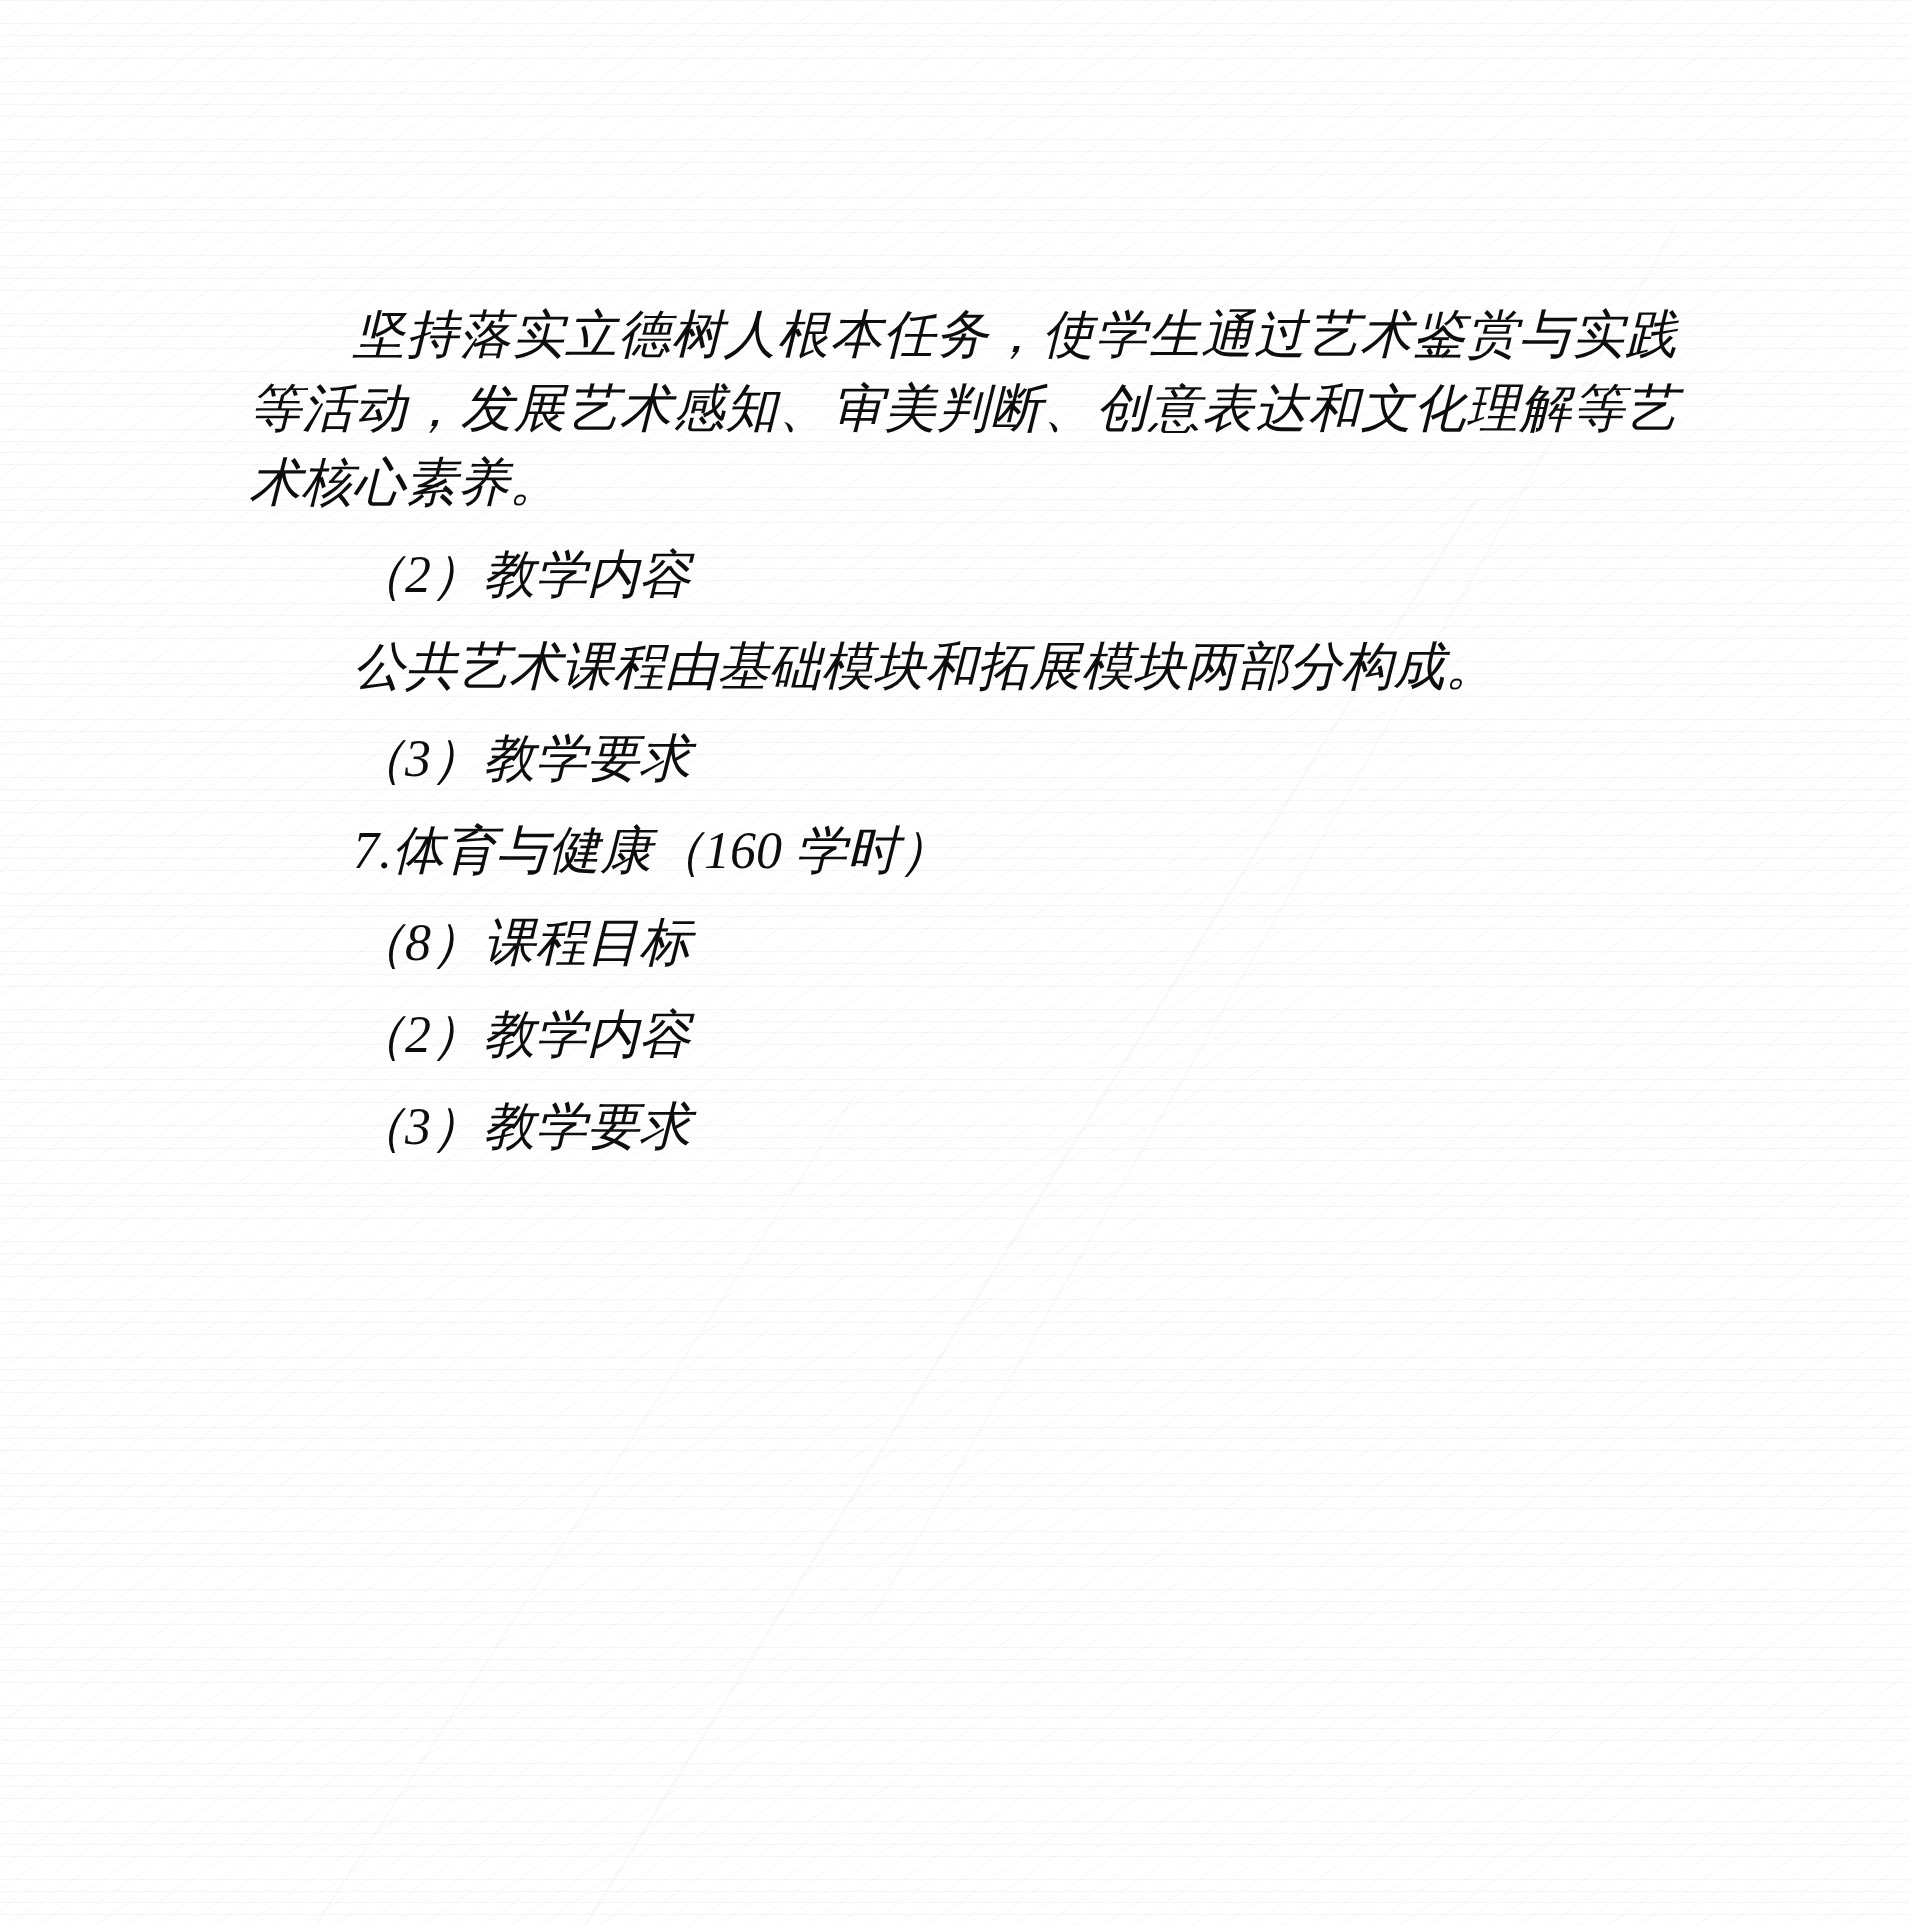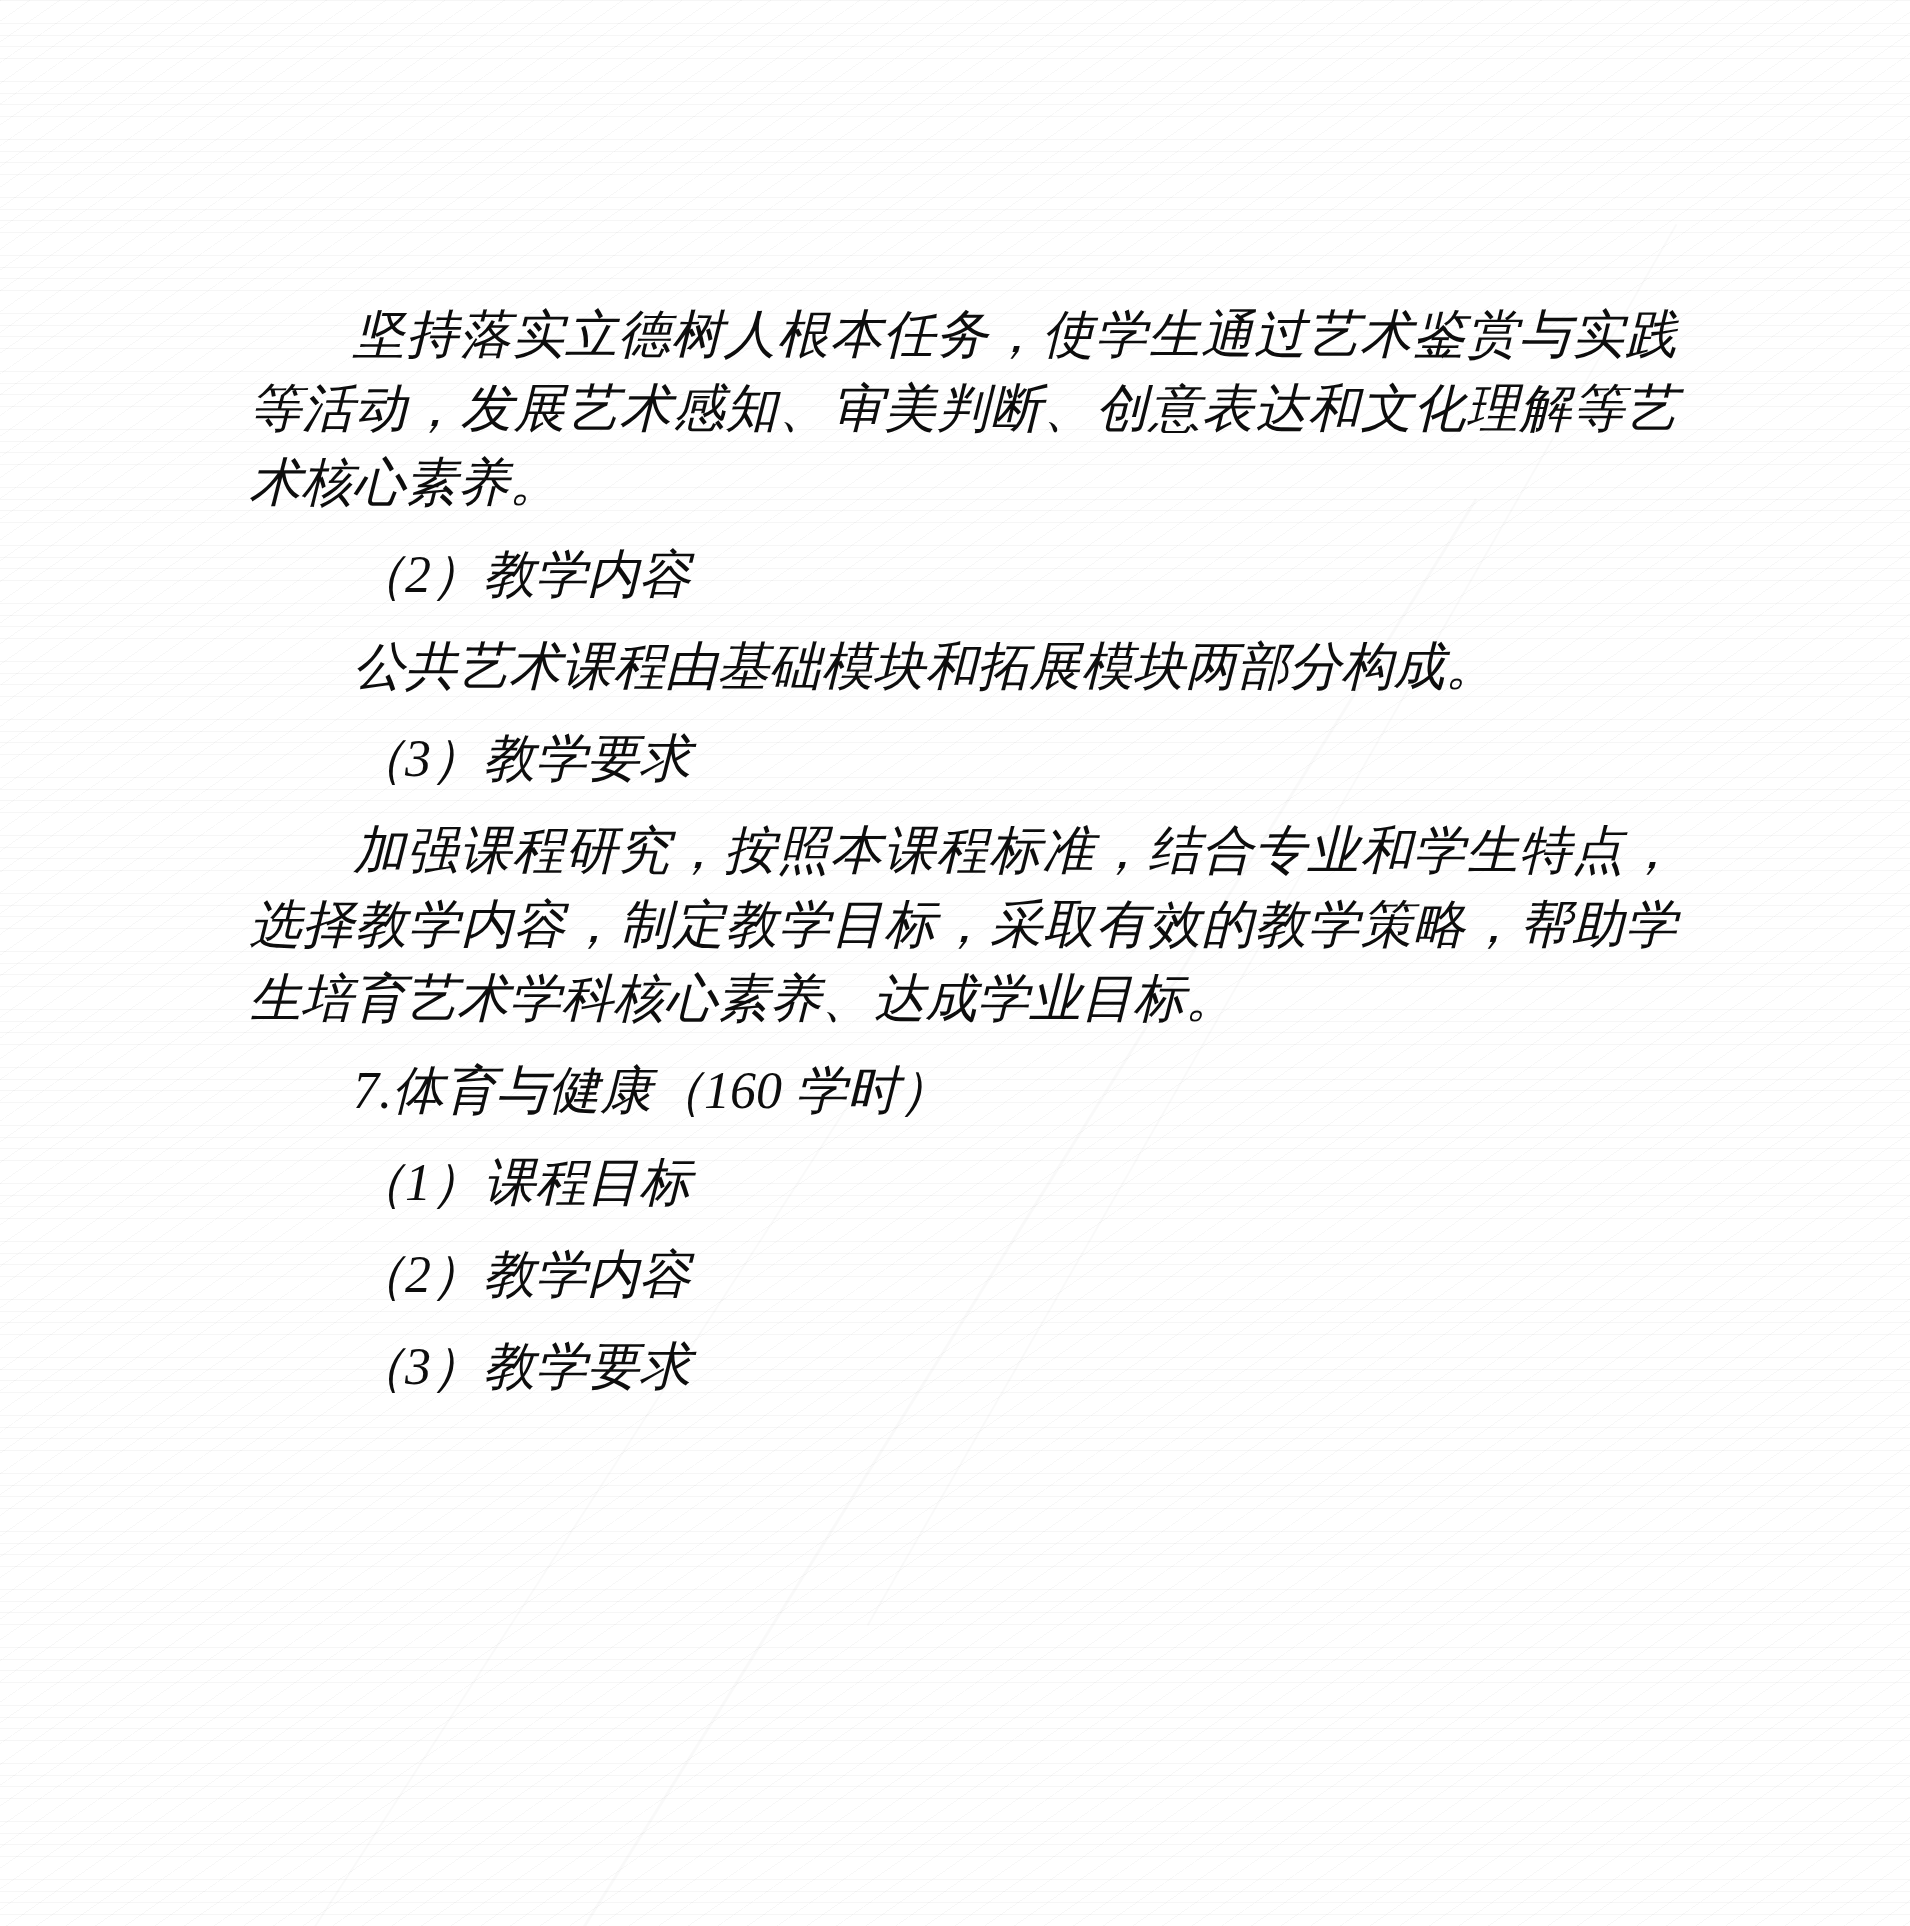--- a/index.html
+++ b/index.html
@@ -53,23 +53,22 @@
   <div class="texture"></div>
   <div class="streak s1"></div>
   <div class="streak s2"></div>
   <div class="streak s3"></div>
 
   <main class="content">
     <p>坚持落实立德树人根本任务，使学生通过艺术鉴赏与实践等活动，发展艺术感知、审美判断、创意表达和文化理解等艺术核心素养。</p>
     <p>（2）教学内容</p>
     <p>公共艺术课程由基础模块和拓展模块两部分构成。</p>
     <p>（3）教学要求</p>
-    <p>加强课程研究，按照本课程标准，结合专业和学生特点，选择教学内容，制定教学目标，采取有效的教学策略，帮助学生培育艺术学科核心素养、达成学业目标。</p>
 
     <h2 class="heading">7.体育与健康（160 学时）</h2>
-    <p>（1）课程目标</p>
+    <p>（8）课程目标</p>
     <p>（2）教学内容</p>
     <p>（3）教学要求</p>
 
   </main>
 
 </div>
 
 
 </body></html>

